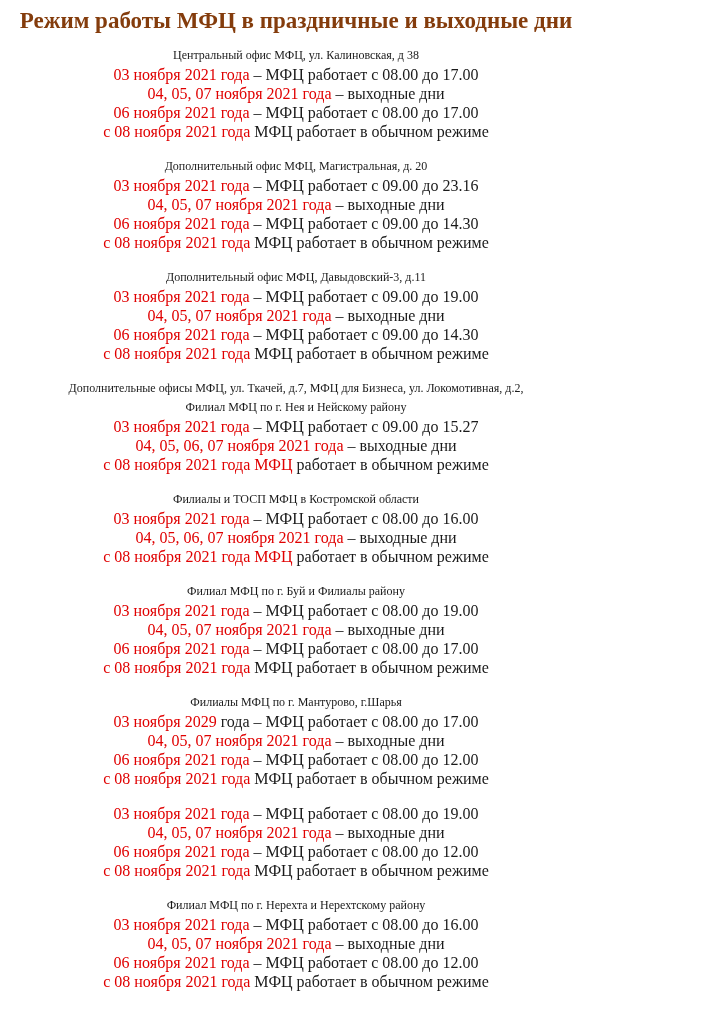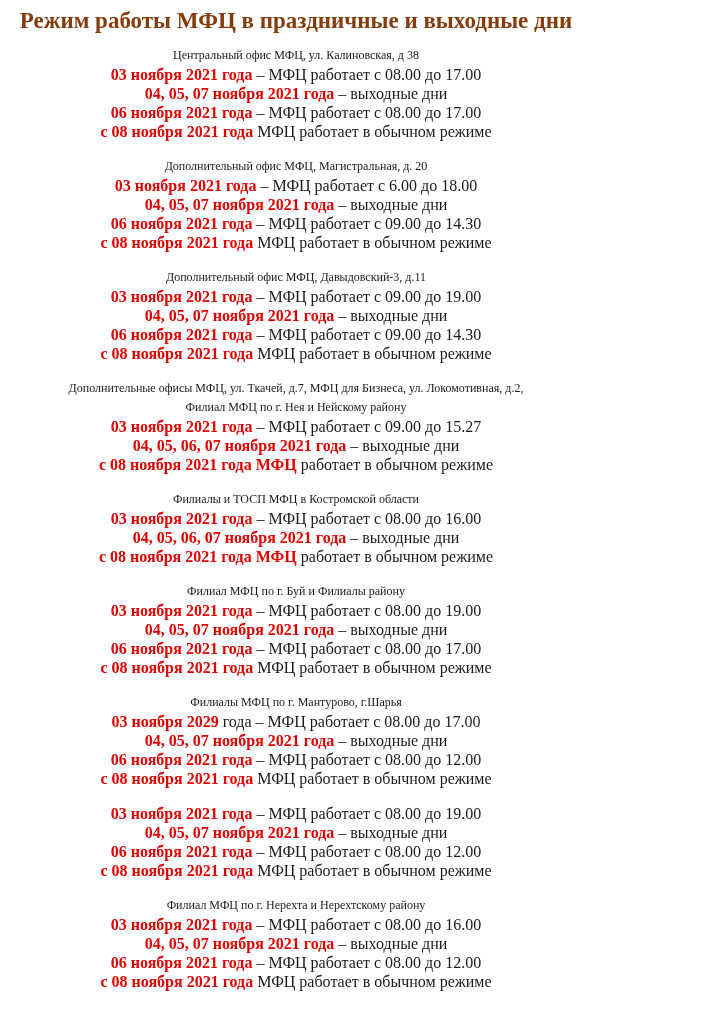--- a/index.html
+++ b/index.html
@@ -39,21 +39,21 @@
     margin: 0;
   }
   .schedule-row {
     font-size: 16px;
     line-height: 19px;
     margin: 0;
     color: #1a1a1a;
   }
   .seg-red {
     color: #e00000;
-    font-weight: bold;
+    font-weight: normal;
   }
   .seg-black {
     color: #1a1a1a;
     font-weight: normal;
   }
 </style>
 </head>
 <body>
 
 <main class="page">
@@ -65,21 +65,21 @@
         </h2>
         <p class="schedule-row"><span class="seg-red">03 ноября 2021 года</span><span class="seg-black"> – МФЦ работает с 08.00 до 17.00</span></p>
         <p class="schedule-row"><span class="seg-red">04, 05, 07 ноября 2021 года</span><span class="seg-black"> – выходные дни</span></p>
         <p class="schedule-row"><span class="seg-red">06 ноября 2021 года</span><span class="seg-black"> – МФЦ работает с 08.00 до 17.00</span></p>
         <p class="schedule-row"><span class="seg-red">с 08 ноября 2021 года</span><span class="seg-black"> МФЦ работает в обычном режиме</span></p>
       </section>
       <section class="office">
         <h2 class="office-heading">
           <div>Дополнительный офис МФЦ,  Магистральная,  д. 20</div>
         </h2>
-        <p class="schedule-row"><span class="seg-red">03 ноября 2021 года</span><span class="seg-black"> – МФЦ работает с 6.00 до 18.00</span></p>
+        <p class="schedule-row"><span class="seg-red">03 ноября 2021 года</span><span class="seg-black"> – МФЦ работает с 09.00 до 23.16</span></p>
         <p class="schedule-row"><span class="seg-red">04, 05, 07 ноября 2021 года</span><span class="seg-black"> – выходные дни</span></p>
         <p class="schedule-row"><span class="seg-red">06 ноября 2021 года</span><span class="seg-black"> – МФЦ работает с 09.00 до 14.30</span></p>
         <p class="schedule-row"><span class="seg-red">с 08 ноября 2021 года</span><span class="seg-black"> МФЦ работает в обычном режиме</span></p>
       </section>
       <section class="office">
         <h2 class="office-heading">
           <div>Дополнительный офис МФЦ,  Давыдовский-3, д.11</div>
         </h2>
         <p class="schedule-row"><span class="seg-red">03 ноября 2021 года</span><span class="seg-black"> – МФЦ работает с 09.00 до 19.00</span></p>
         <p class="schedule-row"><span class="seg-red">04, 05, 07 ноября 2021 года</span><span class="seg-black"> – выходные дни</span></p>

